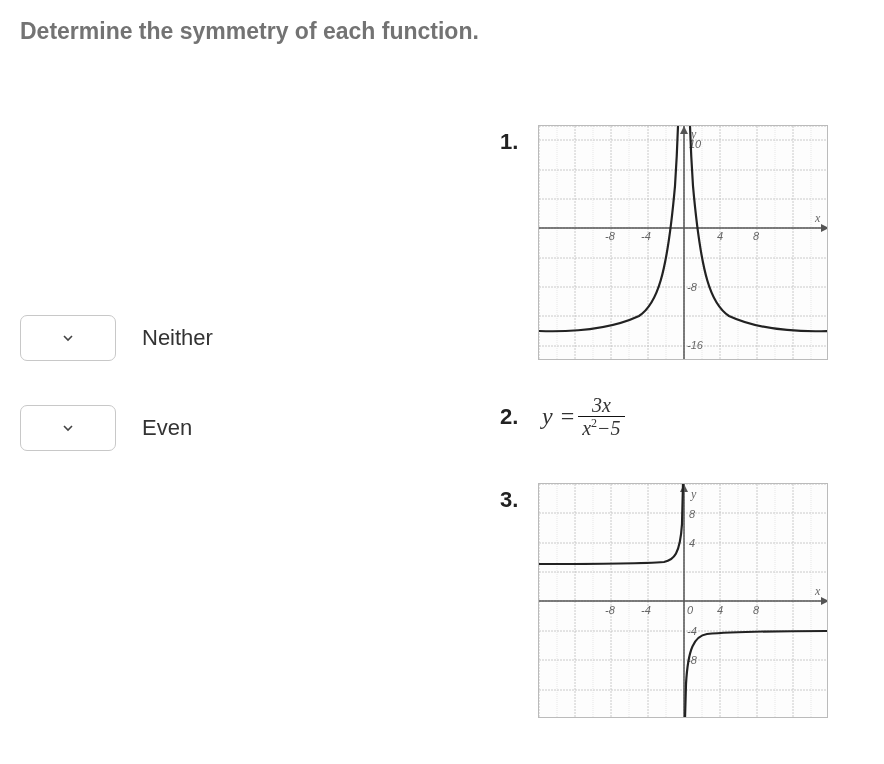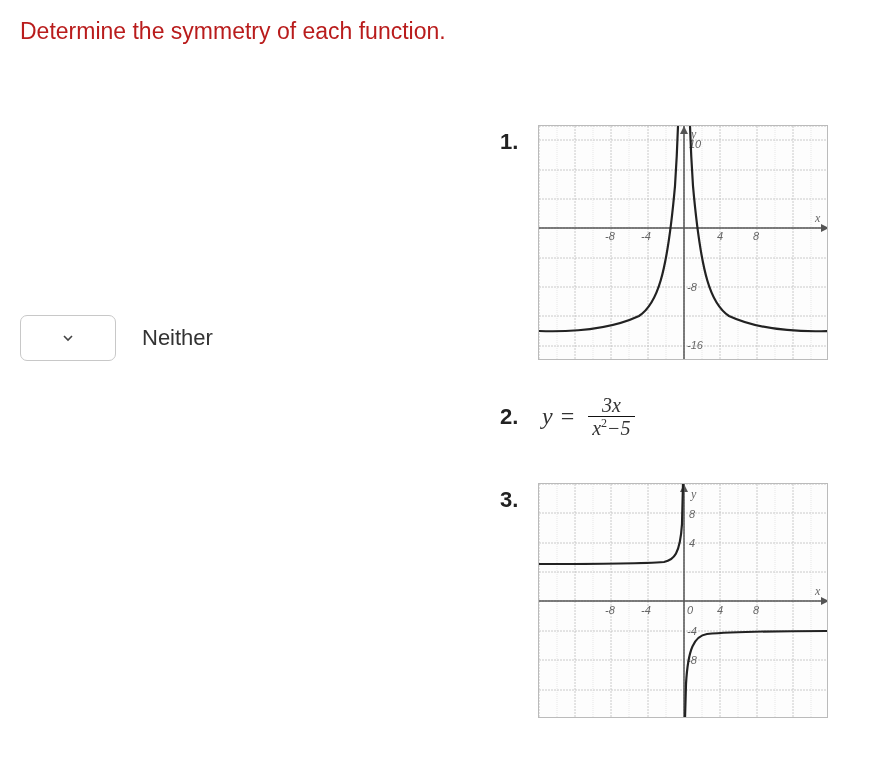--- a/index.html
+++ b/index.html
@@ -10,22 +10,22 @@
     body {
       width: 884px;
       height: 764px;
       font-family: Arial, Helvetica, sans-serif;
       background: #fff;
       color: #333;
       padding: 18px 20px;
     }
     .title {
       font-size: 23px;
-      font-weight: 400;
-      color: #b91c1c;
+      font-weight: 700;
+      color: #737373;
       margin-bottom: 80px;
     }
     .content {
       display: flex;
       flex-direction: row;
     }
     .left-col {
       width: 480px;
       padding-top: 190px;
     }
@@ -87,21 +87,21 @@
       display: flex;
       align-items: center;
       margin-top: 0px;
       padding-left: 4px;
     }
     .frac {
       display: inline-flex;
       flex-direction: column;
       align-items: center;
       font-style: normal;
-      margin-left: 10px;
+      margin-left: 0;
       vertical-align: middle;
     }
     .frac .num, .frac .den {
       font-style: italic;
       font-size: 20px;
       line-height: 1.1;
       padding: 0 4px;
     }
     .frac .bar {
       width: 100%;
@@ -148,20 +148,28 @@
 <div class="content">
 
   <div class="left-col">
     <div class="answer-row">
       <div class="dropdown">
         <svg class="chevron" viewBox="0 0 12 12">
             <path d="M2 4 L6 8 L10 4" stroke="#444" stroke-width="1.6" fill="none"></path>
           </svg>
       </div>
       <div class="answer-label">Neither</div>
+    </div>
+    <div class="answer-row">
+      <div class="dropdown">
+        <svg class="chevron" viewBox="0 0 12 12">
+            <path d="M2 4 L6 8 L10 4" stroke="#444" stroke-width="1.6" fill="none"></path>
+          </svg>
+      </div>
+      <div class="answer-label">Even</div>
     </div>
   </div>
 
   <div class="right-col">
 
     <div class="problem">
       <div class="pnum">1.</div>
       <div class="graph-box">
         <svg width="290" height="235" viewBox="0 0 290 235">
 

